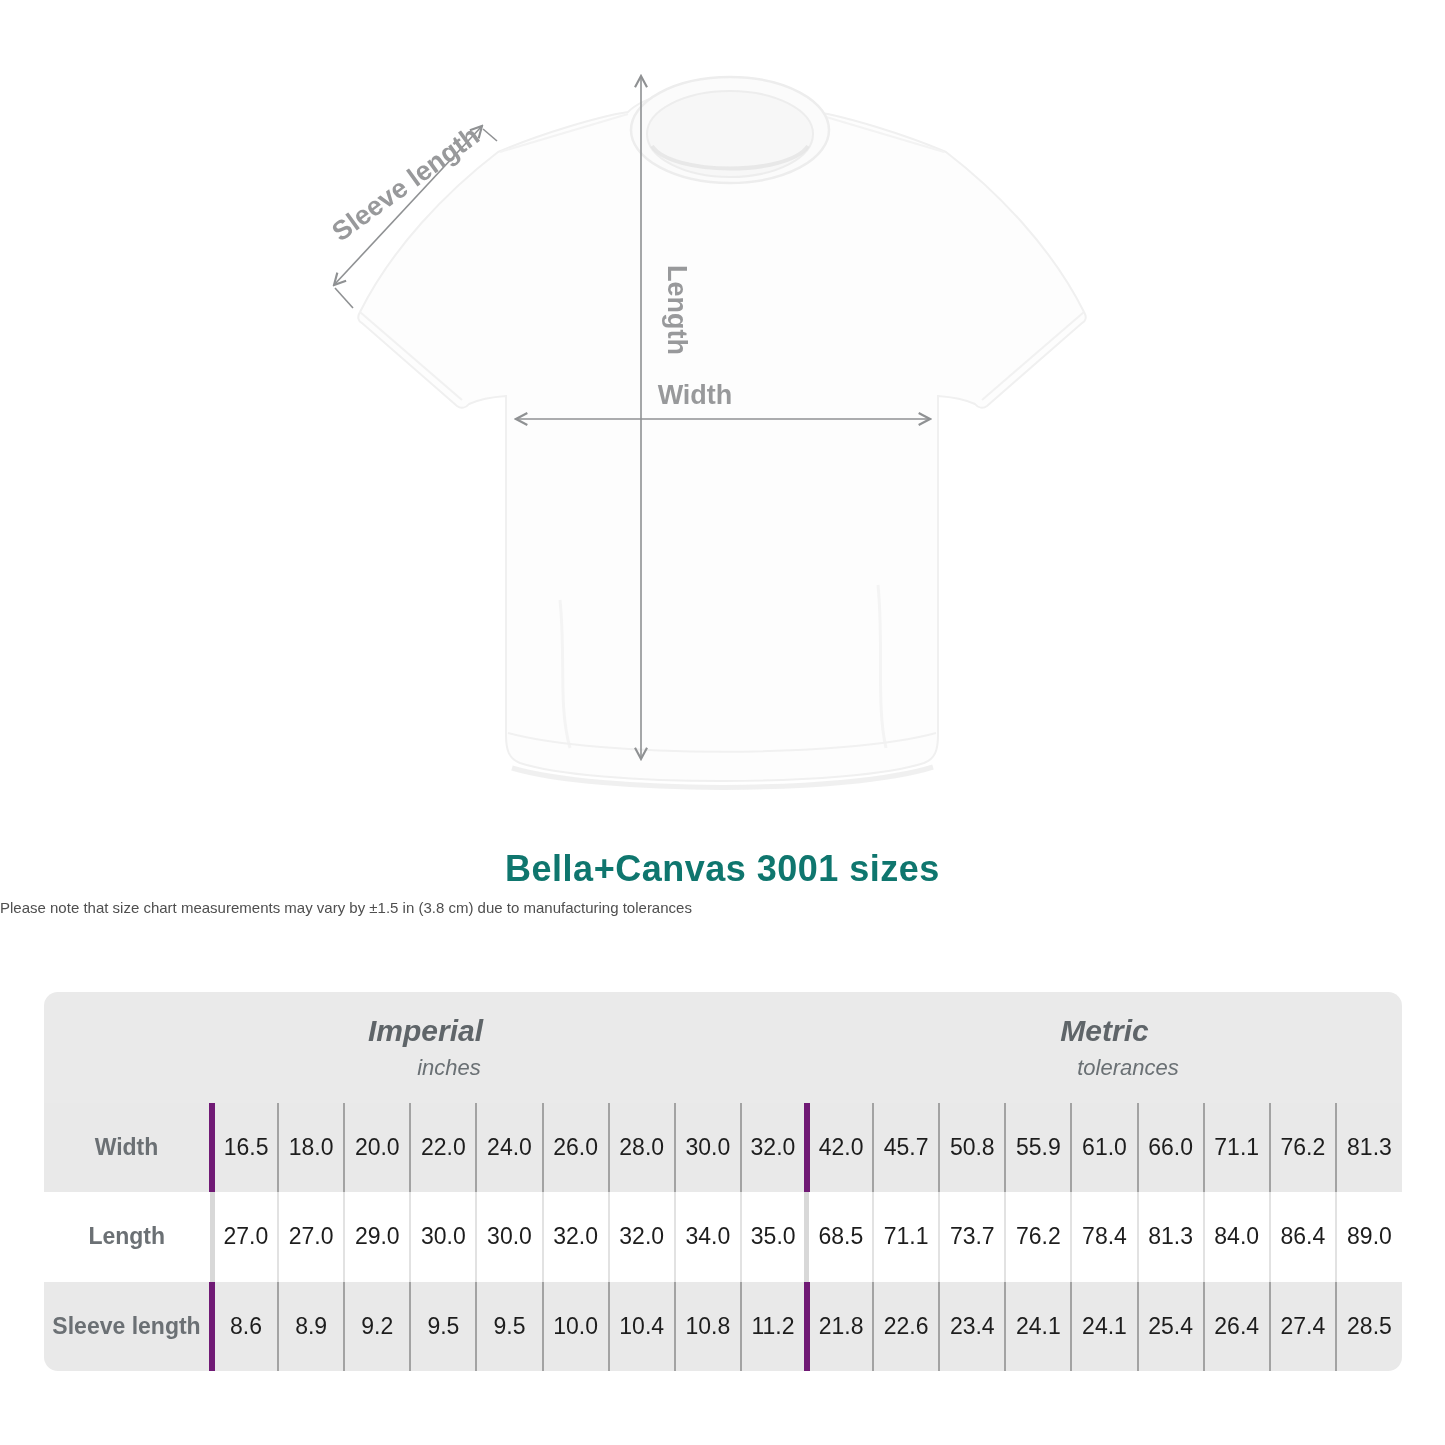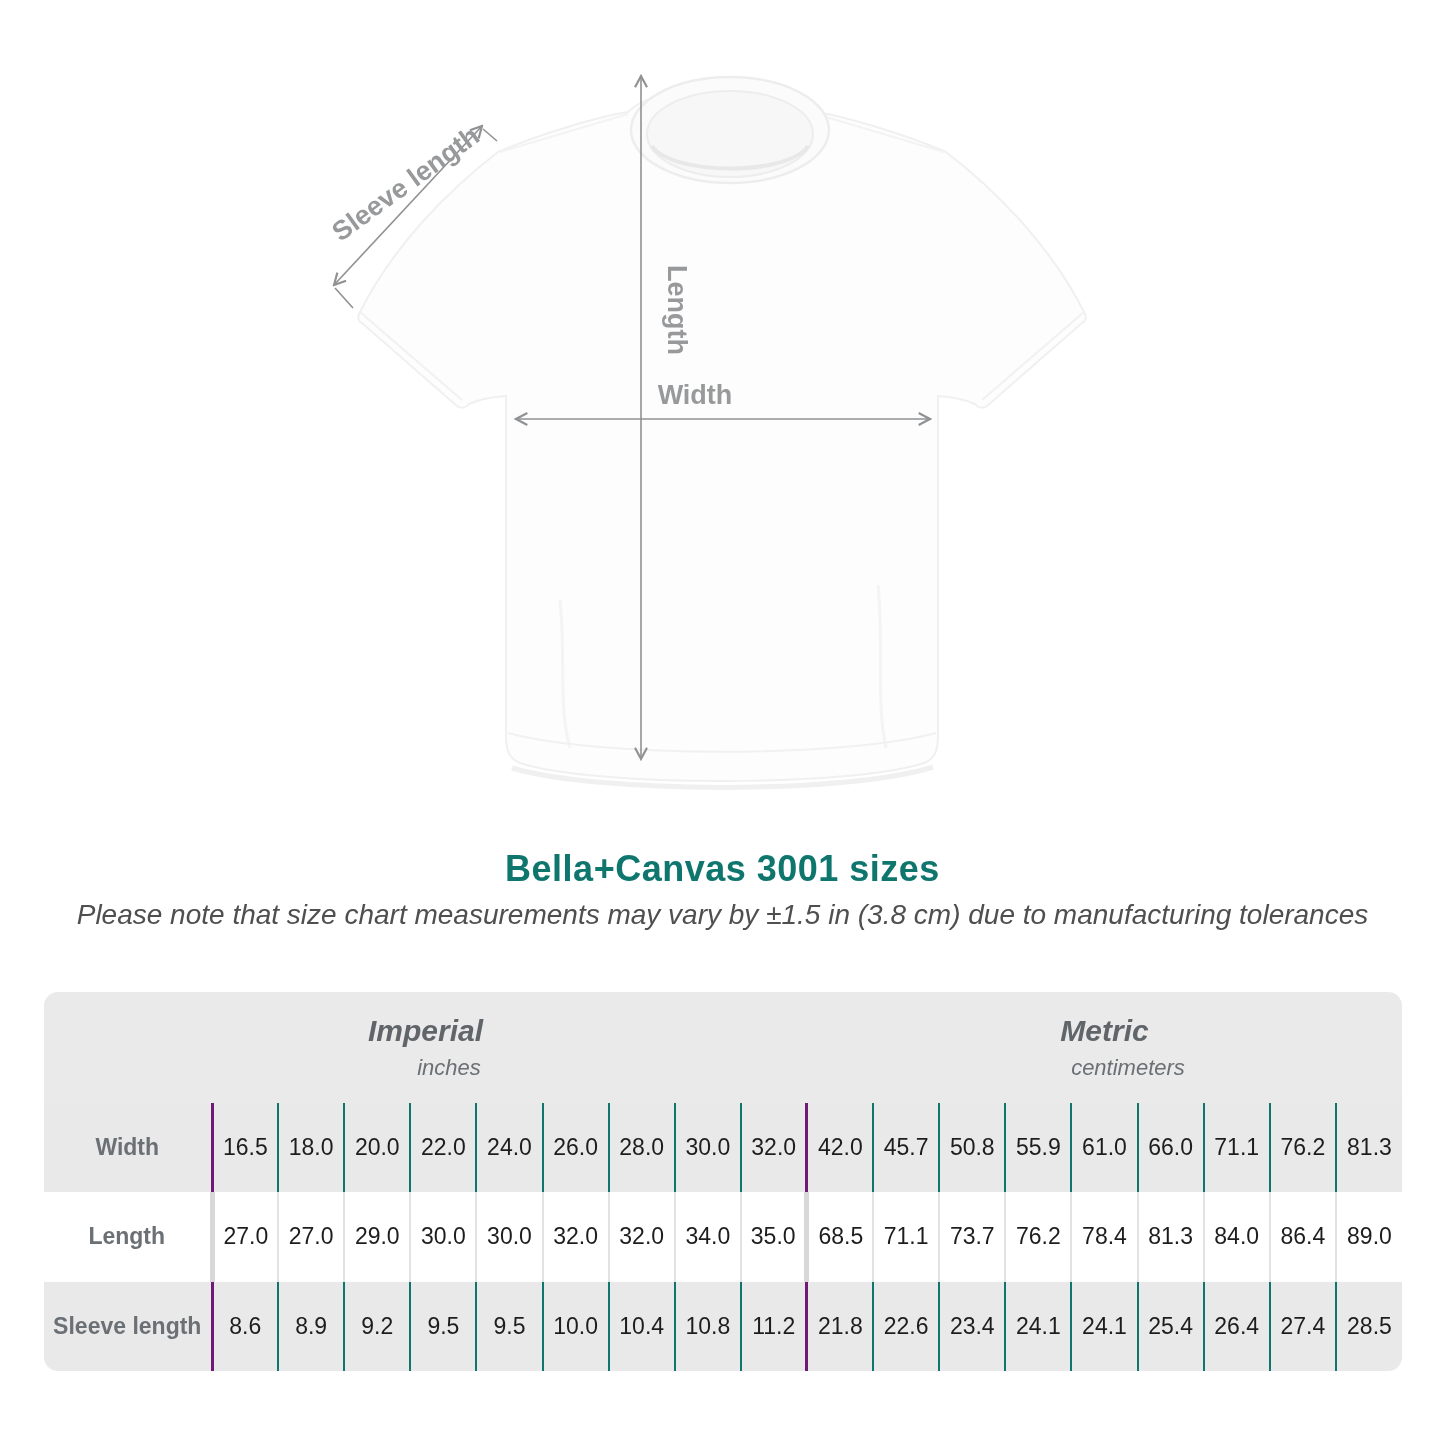--- a/index.html
+++ b/index.html
@@ -10,43 +10,43 @@
   .diagram{position:absolute;top:0;left:0;}
   .arrow-label{
     font-family:"Liberation Sans", sans-serif;
     font-weight:bold;font-size:27px;fill:#98999b;
   }
   .page-title{
     position:absolute;top:848px;left:0;width:100%;text-align:center;
     font-size:36px;font-weight:bold;color:#0f766e;margin:0;letter-spacing:.5px;
   }
   .page-subtitle{
-    position:absolute;top:899px;left:0;width:100%;text-align:center;
-    font-size:28px;font-style:italic;color:#4f4f4f;margin:0;
+    position:absolute;top:899px;left:0;width:100%;text-align:left;
+    font-size:15px;color:#4f4f4f;margin:0;
   }
   .table-wrap{
     position:absolute;top:956px;left:44px;width:1358px;height:379px;
     border-radius:14px;overflow:hidden;background:#ffffff;margin-top:36px;
   }
   table.sizes{
     width:100%;height:100%;border-collapse:collapse;table-layout:fixed;
     font-family:"Liberation Sans", sans-serif;
   }
   td{text-align:center;vertical-align:middle;padding:0;}
   tr.band td{background:#eaeaea;height:104px;}
   .group-label{font-size:30px;font-weight:bold;font-style:italic;color:#5f6569;margin-bottom:7px;}
   .group-sub{font-size:22px;font-style:italic;color:#6a7074;padding-left:47px;}
   tr.r-white td{background:#ffffff;}
   tr.r-gray  td{background:#e9e9e9;}
   tr.size-row td{height:82px;}
   tr.data-row td{height:84px;}
   tr.r-white td + td{border-left:2px solid #e2e2e2;}
-  tr.r-gray  td + td{border-left:2px solid #0f766e;}
+  tr.r-gray  td + td{border-left:2px solid #a3a3a3;}
   tr.r-white td.major{border-left:5px solid #d8d8d8;}
-  tr.r-gray  td.major{border-left:3px solid #701a75;}
+  tr.r-gray  td.major{border-left:6px solid #701a75;}
   td.rowlabel, td.size-h{font-weight:bold;color:#6b7074;font-size:23px;}
   td.val{color:#1d1d1d;font-size:23px;}
 </style>
 </head>
 <body>
 
 <div class="page">
 
   <svg class="diagram" width="1445" height="830" viewBox="0 0 1445 830">
     <defs>
@@ -123,21 +123,21 @@
         <col span="18">
       </colgroup>
       <tbody>
         <tr class="band">
           <td colspan="10">
             <div class="group-label">Imperial</div>
             <div class="group-sub">inches</div>
           </td>
           <td colspan="9">
             <div class="group-label">Metric</div>
-            <div class="group-sub">centimeters</div>
+            <div class="group-sub">tolerances</div>
           </td>
         </tr>
       </tbody>
       <tbody>
           <tr class="r-gray data-row">
             <td class="rowlabel">Width</td>
             <td class="val major">16.5</td>
             <td class="val">18.0</td>
             <td class="val">20.0</td>
             <td class="val">22.0</td>

